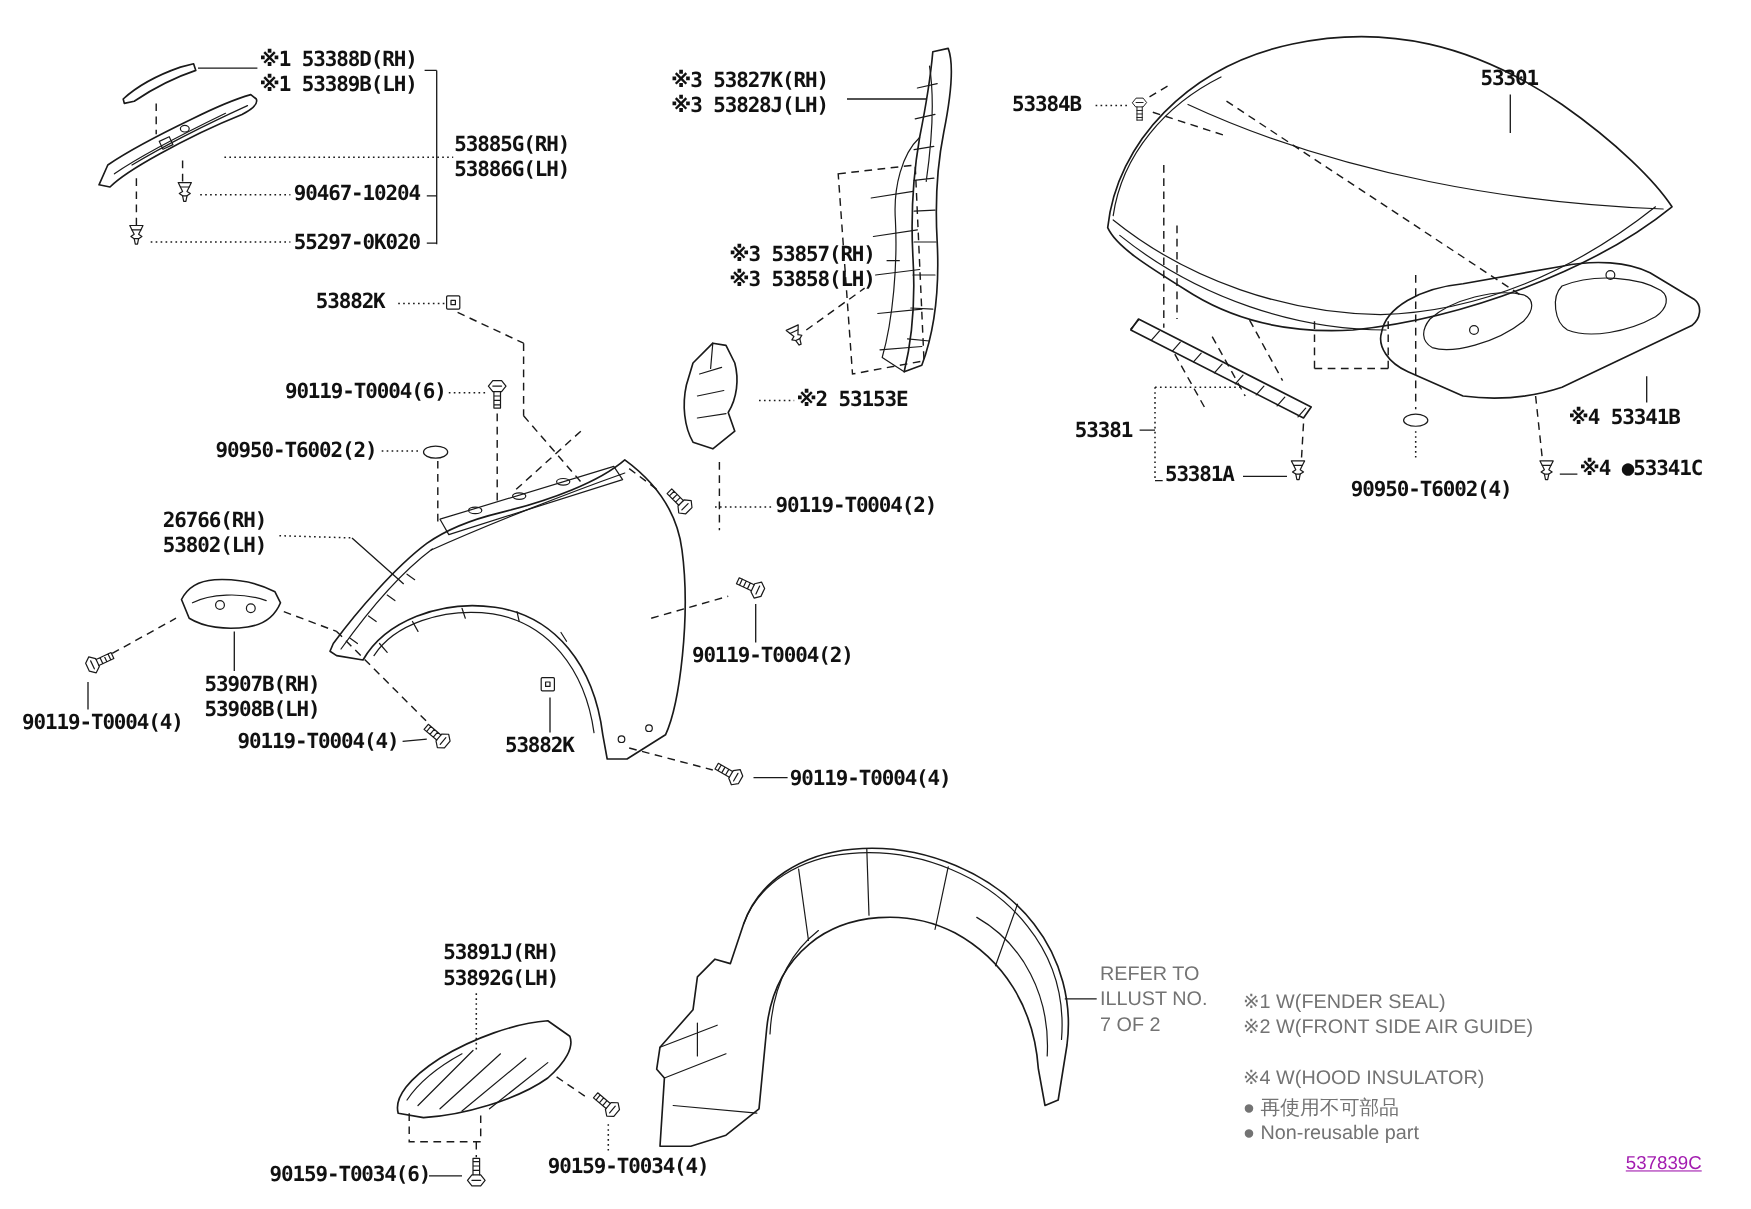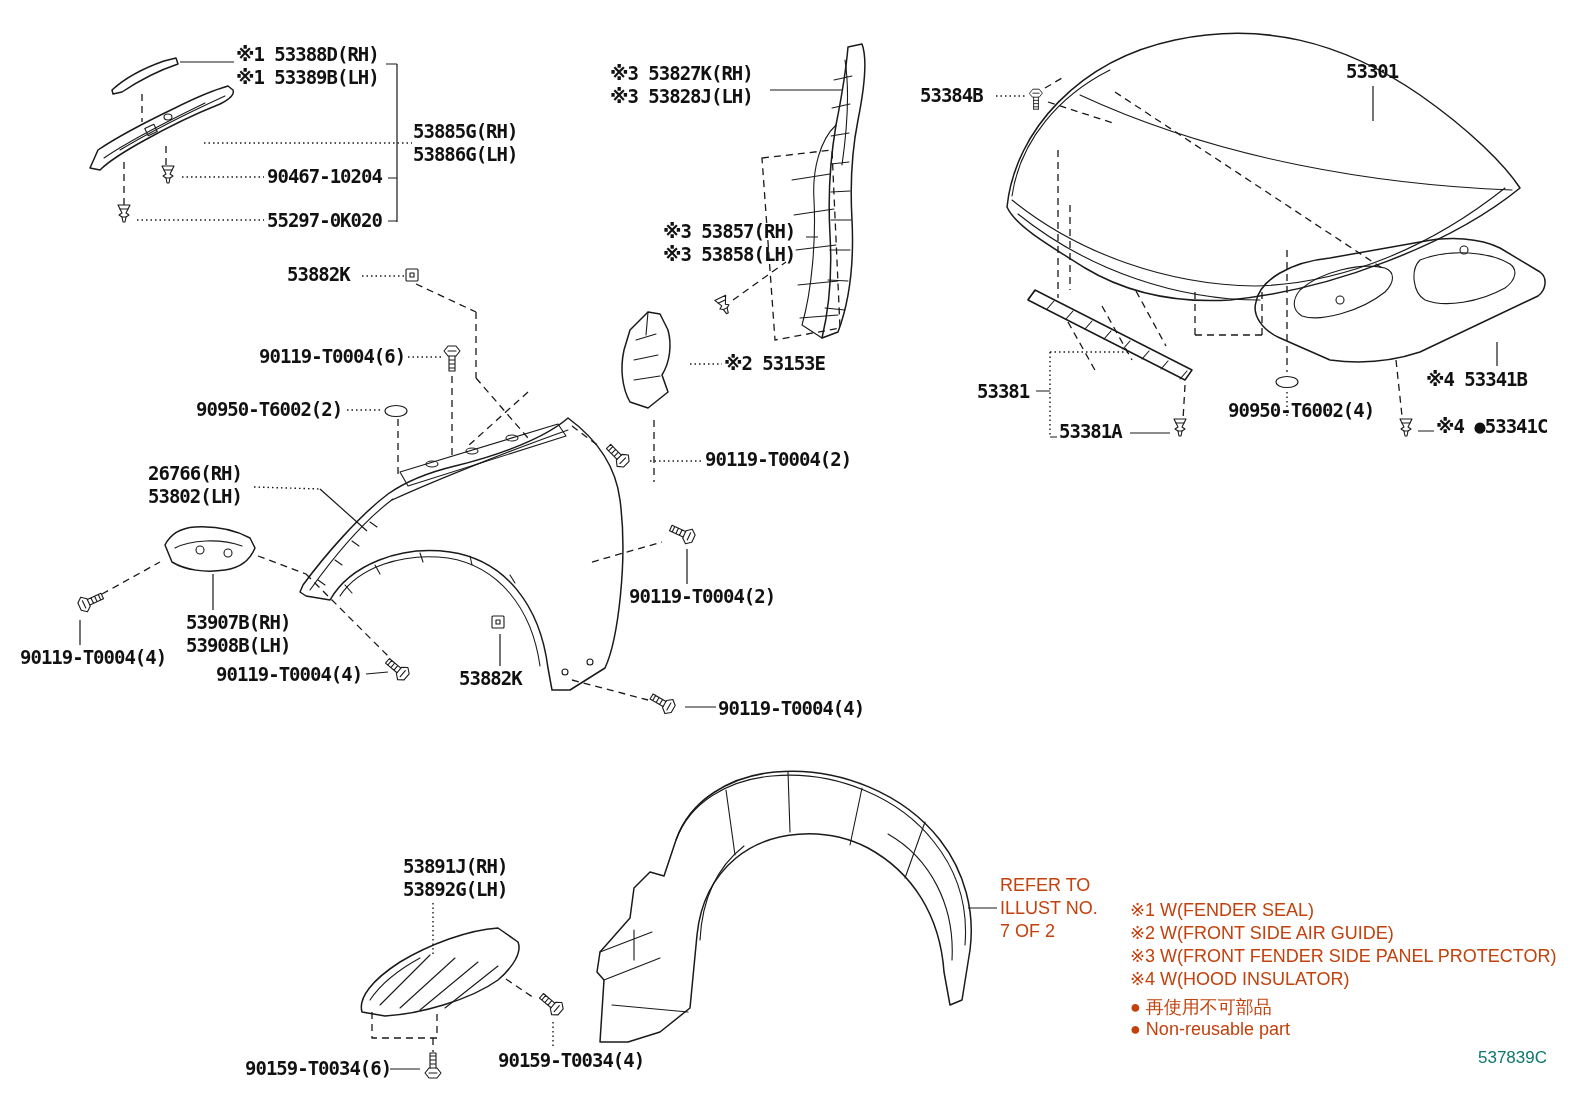--- a/index.html
+++ b/index.html
@@ -1,22 +1,22 @@
 <!DOCTYPE html>
 <html><head>
 <meta charset="utf-8">
 <style>
   html,body{margin:0;padding:0;background:#fff;}
   .stage{position:relative;width:1592px;height:1099px;background:#ffffff;overflow:hidden;}
   .stage svg{position:absolute;left:0;top:0;}
   .lbl{position:absolute;font:700 19px/21px "DejaVu Sans Mono","DejaVu Sans",monospace;
        letter-spacing:-1px;color:#111;white-space:nowrap;}
   .note{position:absolute;font:400 18px/22px "Liberation Sans","DejaVu Sans",sans-serif;
-        color:#c2410c;white-space:nowrap;}
-  .code{position:absolute;font:400 17px/20px "Liberation Sans","DejaVu Sans",sans-serif;color:#0f766e;}
+        color:#737373;white-space:nowrap;}
+  .code{position:absolute;font:400 17px/20px "Liberation Sans","DejaVu Sans",sans-serif;color:#a21caf;text-decoration:underline;}
   .ln{fill:none;stroke:#1a1a1a;stroke-width:1.5;stroke-linejoin:round;stroke-linecap:round;}
   .thin{stroke-width:1.1;}
   .ld{fill:none;stroke:#1a1a1a;stroke-width:1.2;}
   .dot{fill:none;stroke:#1a1a1a;stroke-width:1.4;stroke-dasharray:1.5 3;}
   .dsh{fill:none;stroke:#1a1a1a;stroke-width:1.3;stroke-dasharray:7 5;}
 </style>
 </head>
 <body>
 
 <div class="stage">
@@ -195,34 +195,33 @@
 <div class="lbl" style="left:610px;top:86px">※3 53828J(LH)</div>
 <div class="lbl" style="left:663px;top:221px">※3 53857(RH)</div>
 <div class="lbl" style="left:663px;top:244px">※3 53858(LH)</div>
 <div class="lbl" style="left:724px;top:353px">※2 53153E</div>
 <div class="lbl" style="left:705px;top:449px">90119-T0004(2)</div>
 <div class="lbl" style="left:629px;top:586px">90119-T0004(2)</div>
 <div class="lbl" style="left:920px;top:85px">53384B</div>
 <div class="lbl" style="left:1346px;top:61px">53301</div>
 <div class="lbl" style="left:977px;top:381px">53381</div>
 <div class="lbl" style="left:1059px;top:421px">53381A</div>
-<div class="lbl" style="left:1228px;top:400px">90950-T6002(4)</div>
+<div class="lbl" style="left:1228px;top:435px">90950-T6002(4)</div>
 <div class="lbl" style="left:1426px;top:369px">※4 53341B</div>
 <div class="lbl" style="left:1436px;top:416px">※4 ●53341C</div>
 <div class="lbl" style="left:403px;top:856px">53891J(RH)</div>
 <div class="lbl" style="left:403px;top:879px">53892G(LH)</div>
 <div class="lbl" style="left:245px;top:1058px">90159-T0034(6)</div>
 <div class="lbl" style="left:498px;top:1050px">90159-T0034(4)</div>
 
 <div class="note" style="left:1000px;top:874px">REFER TO</div>
 <div class="note" style="left:1000px;top:897px">ILLUST NO.</div>
 <div class="note" style="left:1000px;top:920px">7 OF 2</div>
 
 <div class="note" style="left:1130px;top:899px">※1 W(FENDER SEAL)</div>
 <div class="note" style="left:1130px;top:922px">※2 W(FRONT SIDE AIR GUIDE)</div>
-<div class="note" style="left:1130px;top:945px">※3 W(FRONT FENDER SIDE PANEL PROTECTOR)</div>
 <div class="note" style="left:1130px;top:968px">※4 W(HOOD INSULATOR)</div>
 <div class="note" style="left:1130px;top:996px">● 再使用不可部品</div>
 <div class="note" style="left:1130px;top:1018px">● Non-reusable part</div>
 
 <div class="code" style="left:1478px;top:1048px">537839C</div>
 
 </div>
 
 </body></html>

